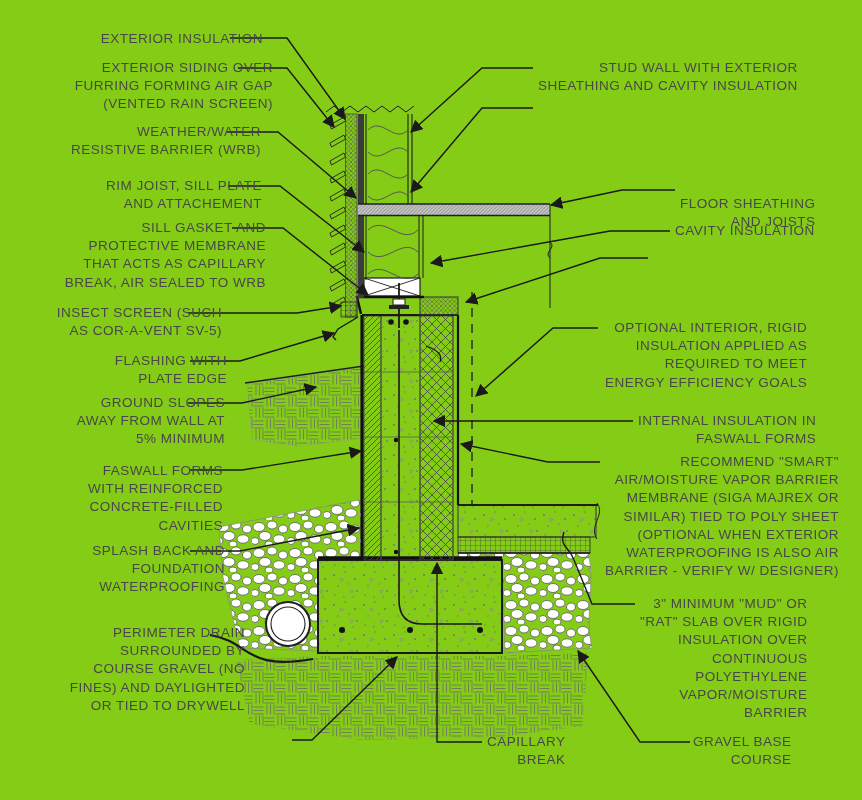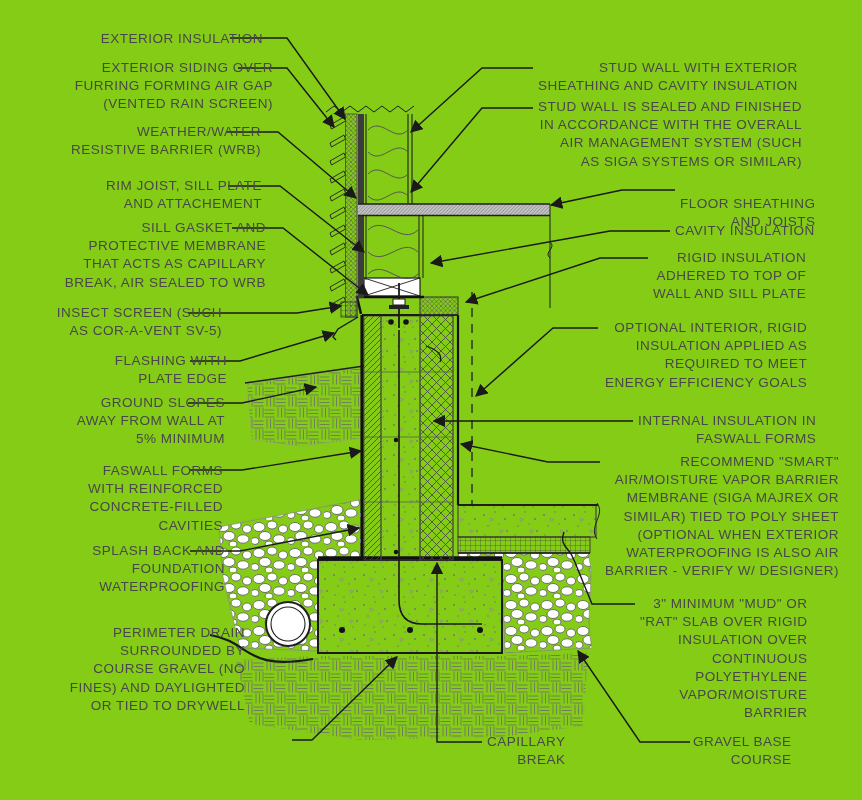--- a/index.html
+++ b/index.html
@@ -206,30 +206,23 @@
 WATERPROOFING</div>
 <div class="label r" style="right:657px;top:624px">PERIMETER DRAIN
 SURROUNDED BY
 COURSE GRAVEL (NO
 FINES) AND DAYLIGHTED
 OR TIED TO DRYWELL</div>
 <div class="label l" style="left:487px;top:733px">CAPILLARY
 BREAK</div>
 <div class="label l" style="left:538px;top:59px">STUD WALL WITH EXTERIOR
 SHEATHING AND CAVITY INSULATION</div>
-<div class="label l" style="left:538px;top:98px">STUD WALL IS SEALED AND FINISHED
-IN ACCORDANCE WITH THE OVERALL
-AIR MANAGEMENT SYSTEM (SUCH
-AS SIGA SYSTEMS OR SIMILAR)</div>
 <div class="label l" style="left:680px;top:195px">FLOOR SHEATHING
 AND JOISTS</div>
 <div class="label l" style="left:675px;top:222px">CAVITY INSULATION</div>
-<div class="label l" style="left:653px;top:249px">RIGID INSULATION
-ADHERED TO TOP OF
-WALL AND SILL PLATE</div>
 <div class="label l" style="left:605px;top:319px">OPTIONAL INTERIOR, RIGID
 INSULATION APPLIED AS
 REQUIRED TO MEET
 ENERGY EFFICIENCY GOALS</div>
 <div class="label l" style="left:638px;top:412px">INTERNAL INSULATION IN
 FASWALL FORMS</div>
 <div class="label l" style="left:605px;top:453px">RECOMMEND "SMART"
 AIR/MOISTURE VAPOR BARRIER
 MEMBRANE (SIGA MAJREX OR
 SIMILAR) TIED TO POLY SHEET

